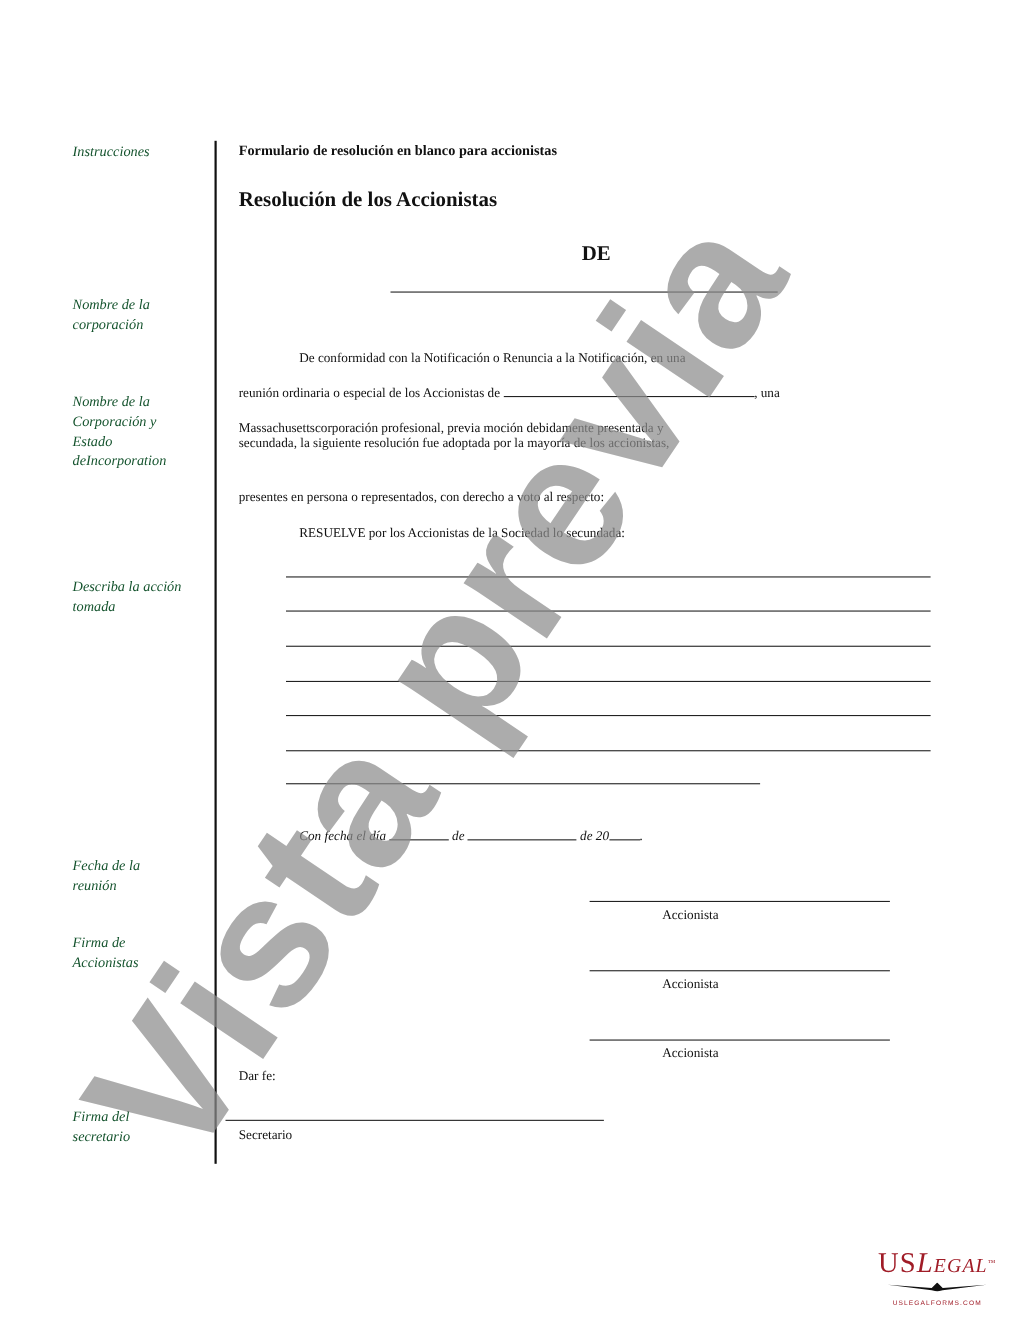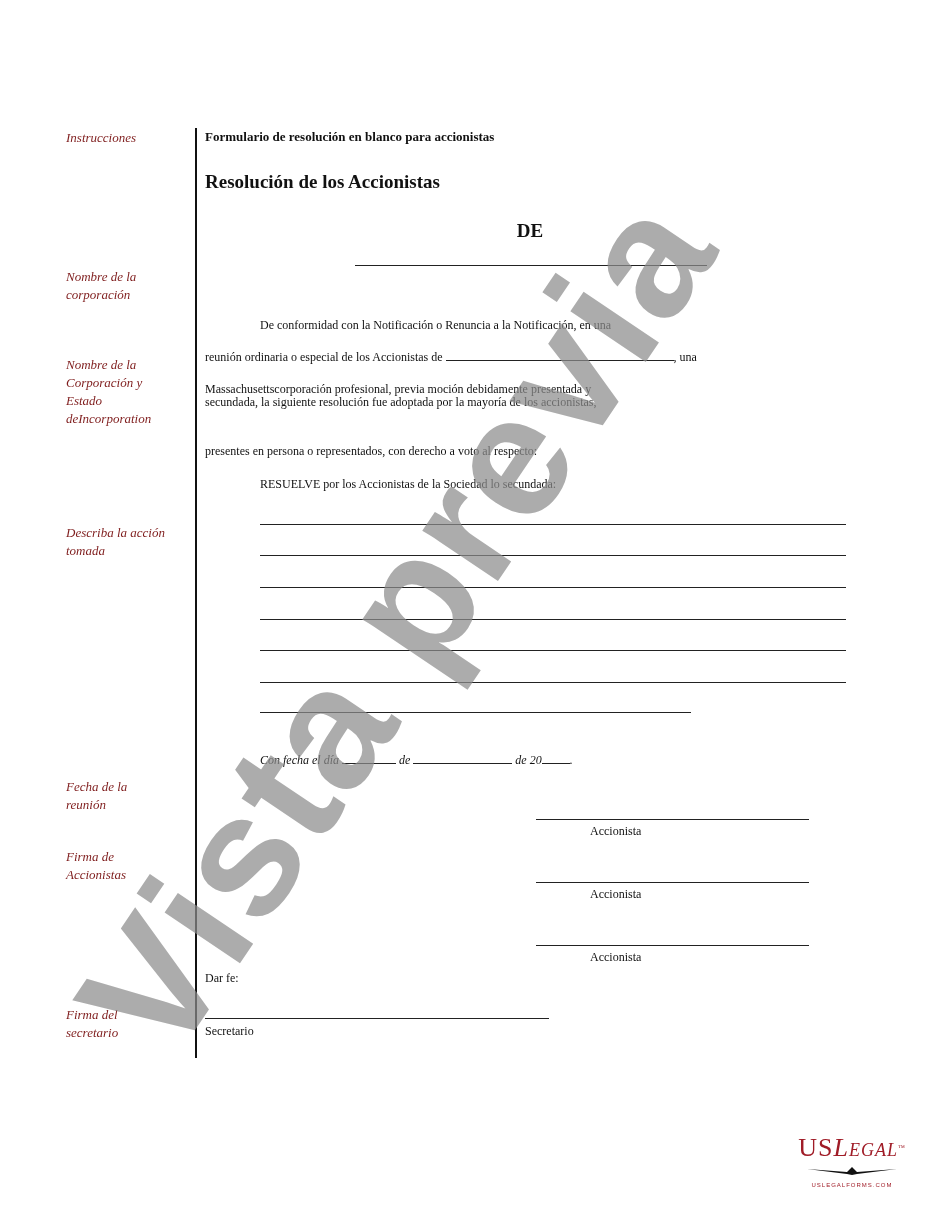--- a/index.html
+++ b/index.html
@@ -1,19 +1,19 @@
 <!DOCTYPE html>
 <html><head>
 <meta charset="utf-8">
 <style>
   html, body { margin: 0; padding: 0; background: #ffffff; }
   body { width: 935px; height: 1210px; position: relative; overflow: hidden;
          font-family: "Liberation Serif", "DejaVu Serif", serif; color: #111; }
-  .abs { position: absolute; }
-  .margin-note { position: absolute; left: 66px; font-style: italic; font-size: 13px; line-height: 18px; color: #7f1d1d; width: 125px; white-space: pre-line; }
+  .abs { position: absolute; margin-left: 12px; }
+  .margin-note { position: absolute; left: 66px; font-style: italic; font-size: 13px; line-height: 18px; color: #14532d; width: 125px; white-space: pre-line; }
   .vline { position: absolute; left: 195px; top: 128px; width: 2px; height: 930px; background: #111; }
   .body-text { font-size: 12px; line-height: 32px; }
   .uline { position: absolute; height: 1px; background: #222; }
   .blank { display: inline-block; border-bottom: 1px solid #222; height: 14px; vertical-align: baseline; }
   .watermark { position: absolute; left: 60px; top: 540px; transform-origin: left center;
                transform: rotate(-56deg); font-family: "Liberation Sans", "DejaVu Sans", sans-serif;
                font-weight: bold; font-size: 172px; color: rgba(140,140,140,0.72); white-space: nowrap;
                letter-spacing: 2px; pointer-events: none; }
   .logo { position: absolute; left: 792px; top: 1135px; width: 120px; text-align: center; }
   .logo-main { font-family: "Liberation Serif", serif; color: #a01c27; font-size: 26px; letter-spacing: 1px; line-height: 26px; }

